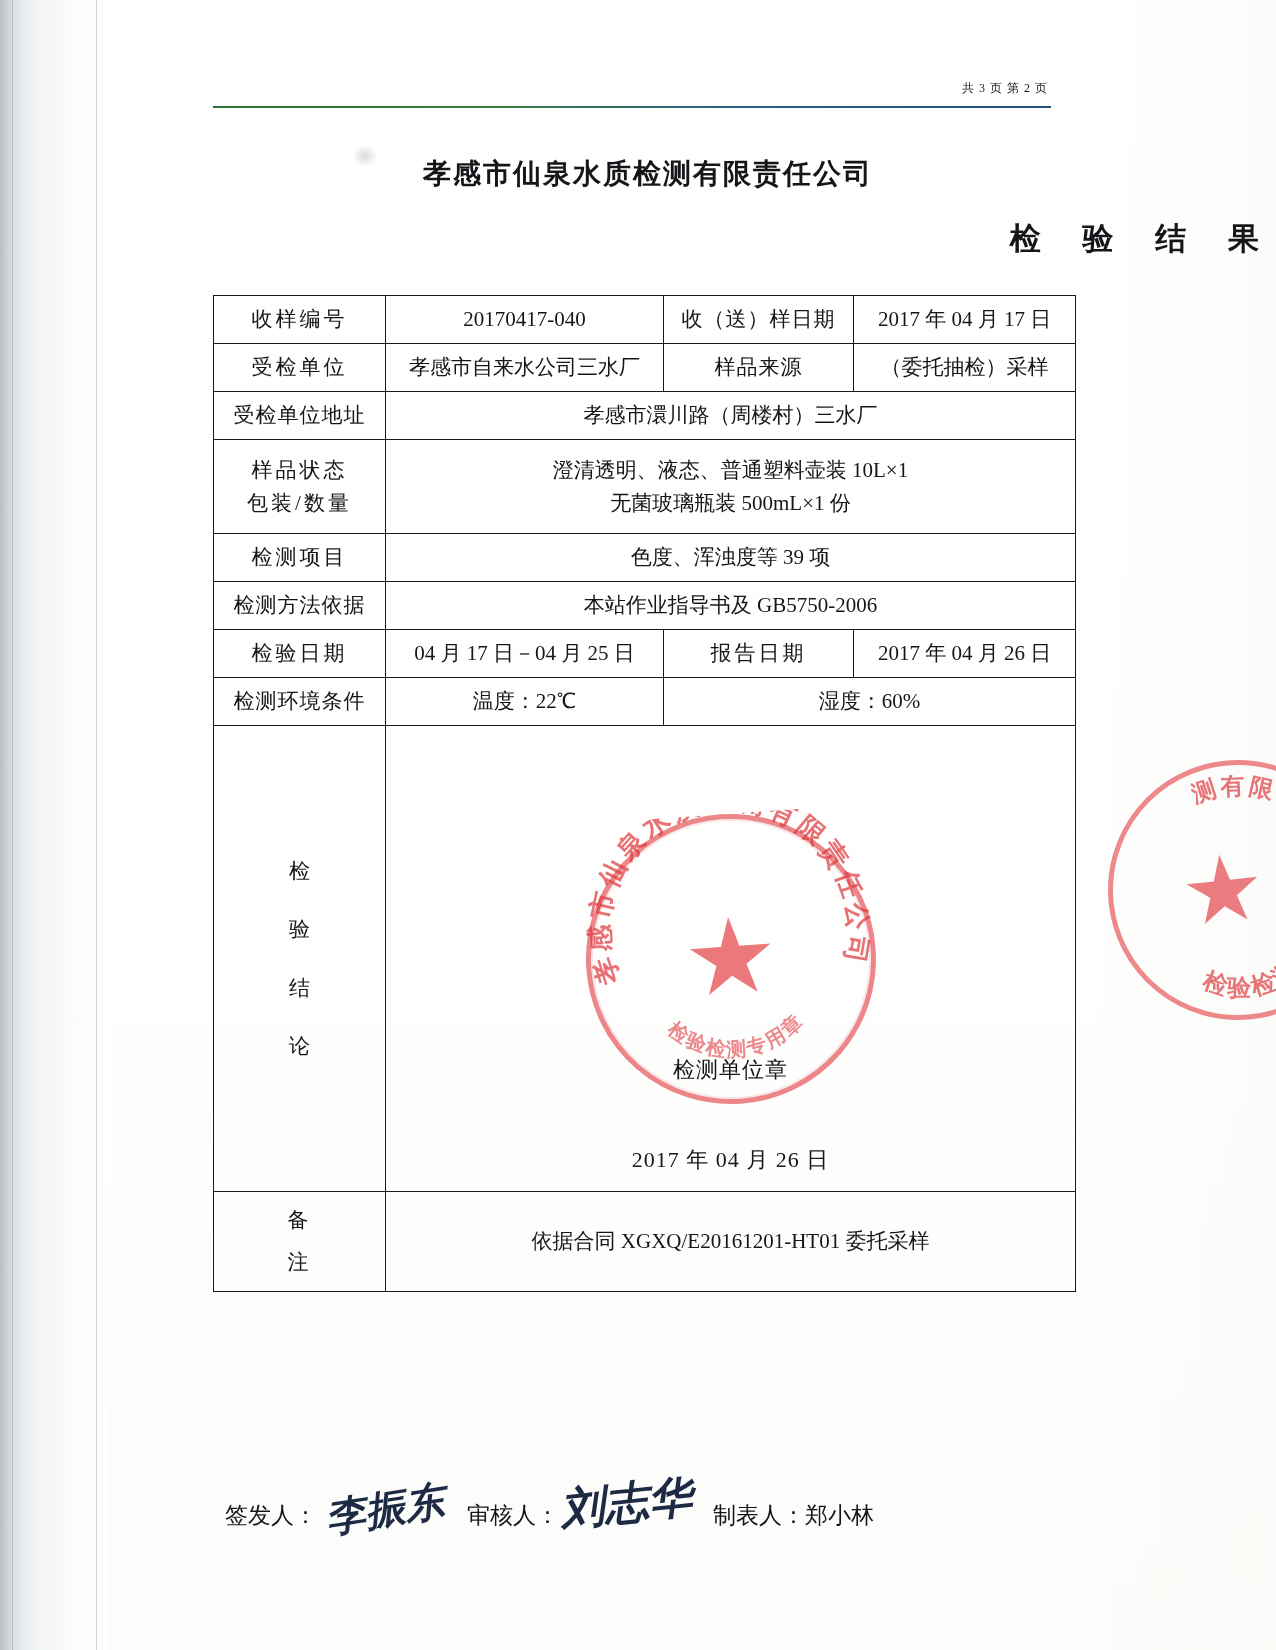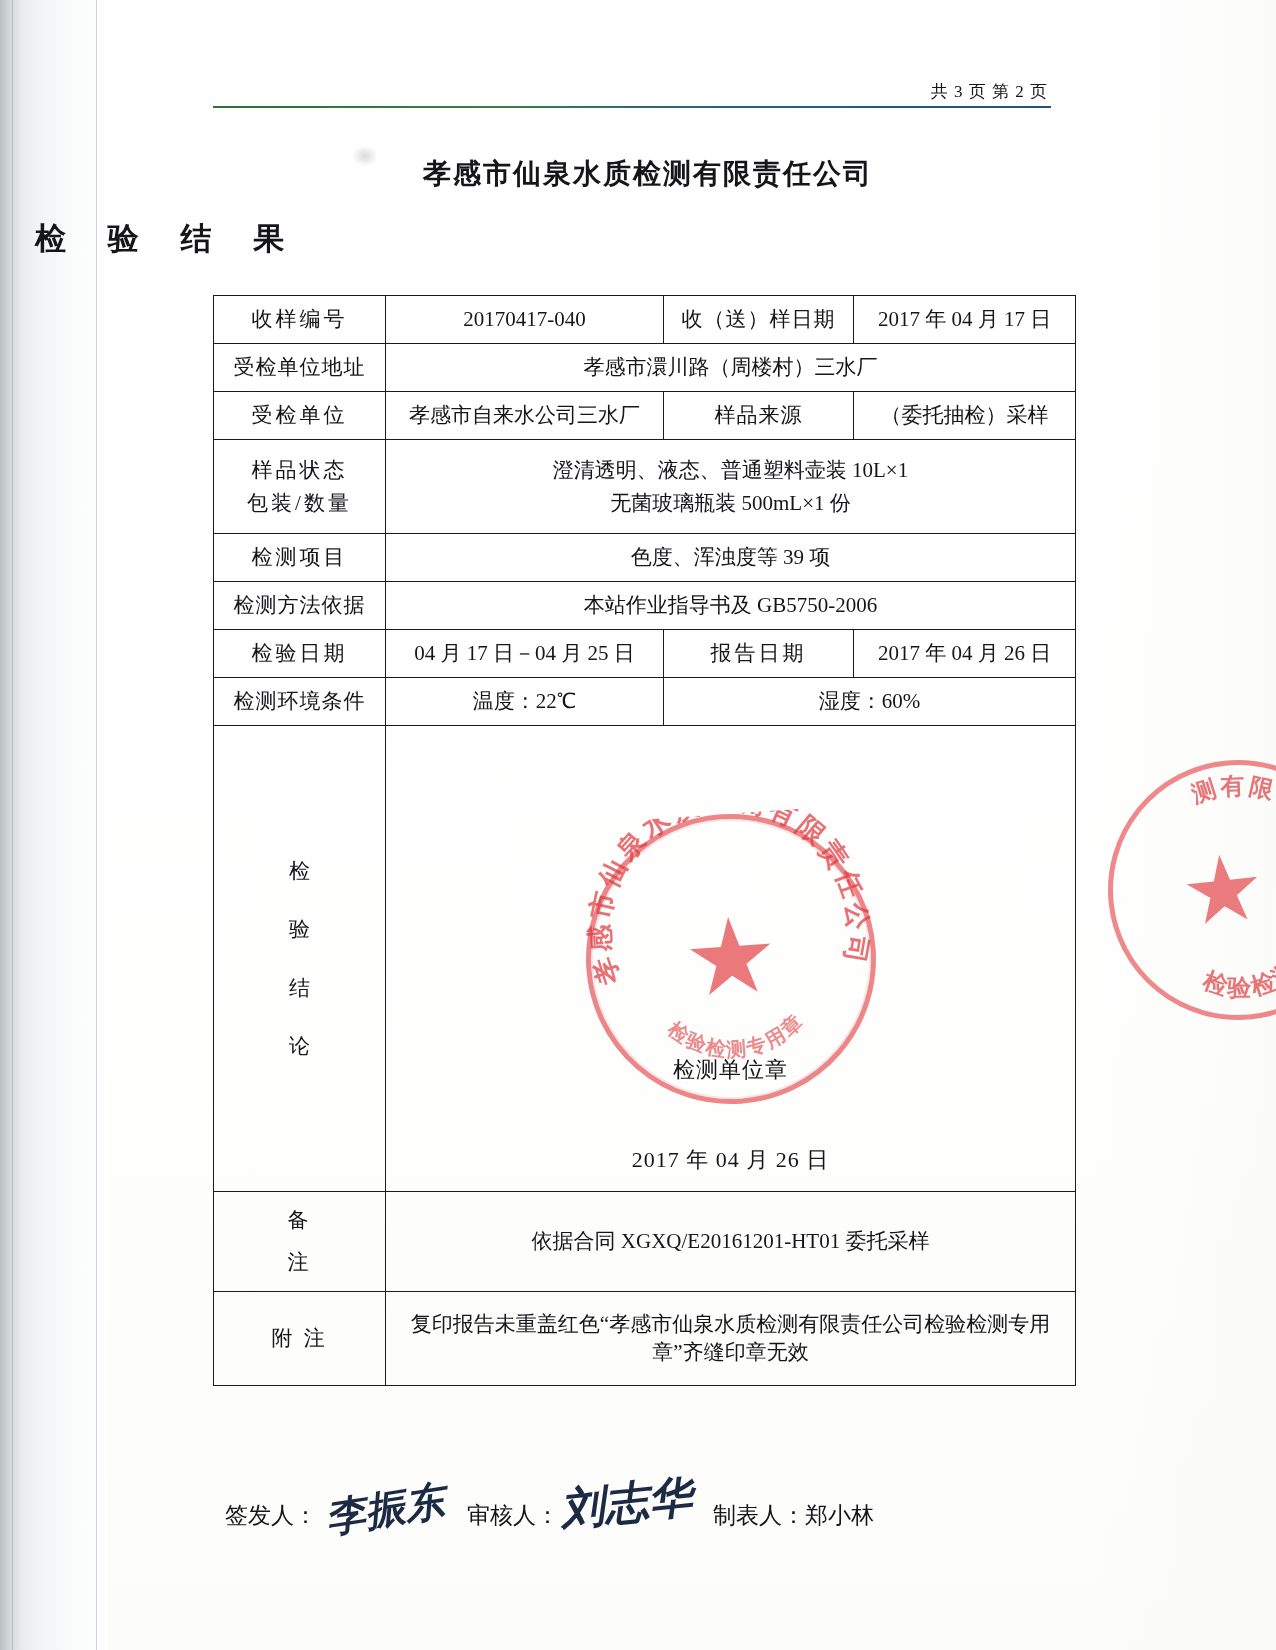--- a/index.html
+++ b/index.html
@@ -51,21 +51,21 @@
     left: 0; top: 0;
     width: 1276px;
     height: 1650px;
   }
 
   
   .page-no {
     position: absolute;
     right: 228px;
     top: 80px;
-    font-size: 17px;
+    font-size: 12px;
     letter-spacing: 1px;
     white-space: nowrap;
   }
   .hdr-rule {
     position: absolute;
     left: 213px;
     right: 225px;
     top: 106px;
     height: 2px;
     background: linear-gradient(to right, #2f6f3a, #3c7b45 35%, #2a5f84 62%, #24507a);
@@ -78,21 +78,21 @@
     text-align: center;
     font-size: 28px;
     font-weight: 600;
     letter-spacing: 2px;
     padding-left: 20px;
   }
   .doc-title {
     position: absolute;
     top: 218px;
     left: 0; right: 0;
-    text-align: left;
+    text-align: right;
     font-size: 31px;
     font-weight: 700;
     letter-spacing: 17px;
     padding-left: 35px;
   }
 
   
   table.main {
     position: absolute;
     left: 213px;
@@ -300,28 +300,28 @@
       <col style="width:222px">
     </colgroup>
     <tbody>
       <tr class="r-h">
         <td class="lbl">收样编号</td>
         <td>20170417-040</td>
         <td class="lbl wide">收（送）样日期</td>
         <td>2017 年 04 月 17 日</td>
       </tr>
       <tr class="r-h">
-        <td class="lbl wide">受检单位地址</td>
-        <td colspan="3">孝感市澴川路（周楼村）三水厂</td>
-      </tr>
-      <tr class="r-h">
         <td class="lbl">受检单位</td>
         <td>孝感市自来水公司三水厂</td>
         <td class="lbl wide">样品来源</td>
         <td>（委托抽检）采样</td>
+      </tr>
+      <tr class="r-h">
+        <td class="lbl wide">受检单位地址</td>
+        <td colspan="3">孝感市澴川路（周楼村）三水厂</td>
       </tr>
       <tr class="two-line">
         <td class="lbl">
           <span class="stack-line">样品状态</span>
           <span class="stack-line">包装/数量</span>
         </td>
         <td colspan="3">
           <span class="stack-line">澄清透明、液态、普通塑料壶装 10L×1</span>
           <span class="stack-line">无菌玻璃瓶装 500mL×1 份</span>
         </td>
@@ -373,24 +373,20 @@
           </div>
         </td>
       </tr>
       <tr class="two-line">
         <td class="lbl beizhu-lbl">
           <span>备</span>
           <span>注</span>
         </td>
         <td colspan="3">依据合同 XGXQ/E20161201-HT01 委托采样</td>
       </tr>
-      <tr class="two-line">
-        <td class="lbl">附  注</td>
-        <td colspan="3" class="note-cell">复印报告未重盖红色“孝感市仙泉水质检测有限责任公司检验检测专用章”齐缝印章无效</td>
-      </tr>
     </tbody>
   </table>
 
   <div class="edge-seal">
     <svg viewBox="0 0 250 250" width="250" height="250">
       <defs>
         <path id="eArcTop" d="M 24 130 A 101 101 0 0 1 226 130"></path>
         <path id="eArcBot" d="M 44 150 A 81 81 0 0 0 206 150"></path>
       </defs>
       <text><textPath href="#eArcTop" startOffset="52%" text-anchor="middle" id="edgeOuter">测有限</textPath></text>

